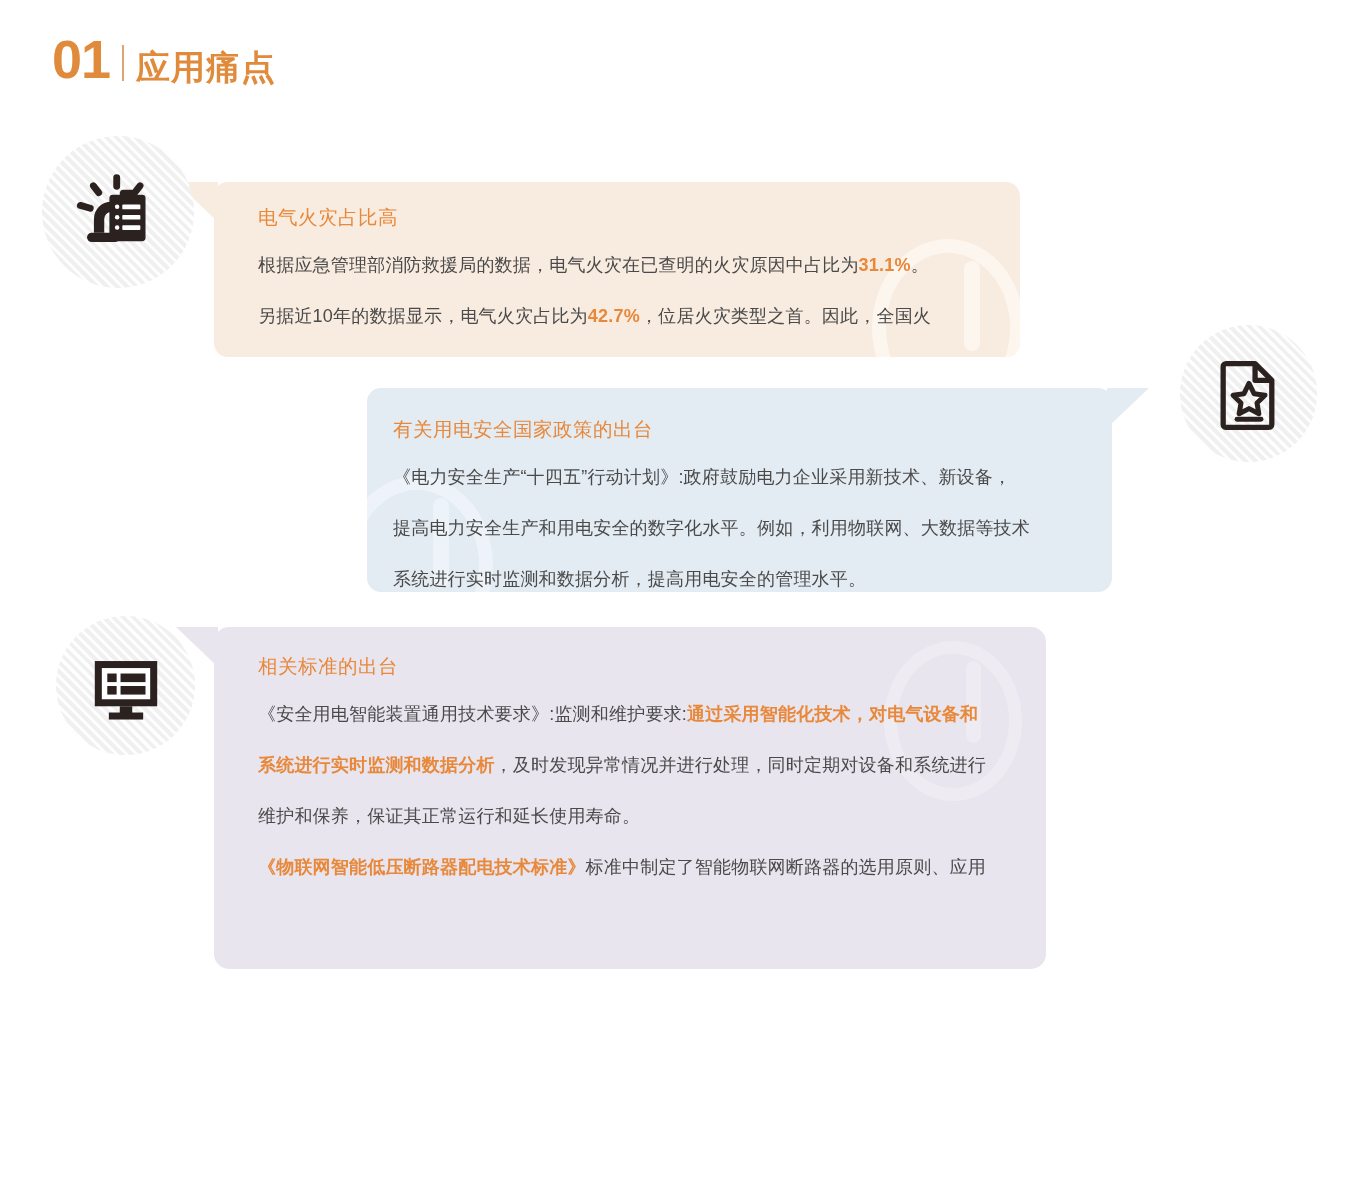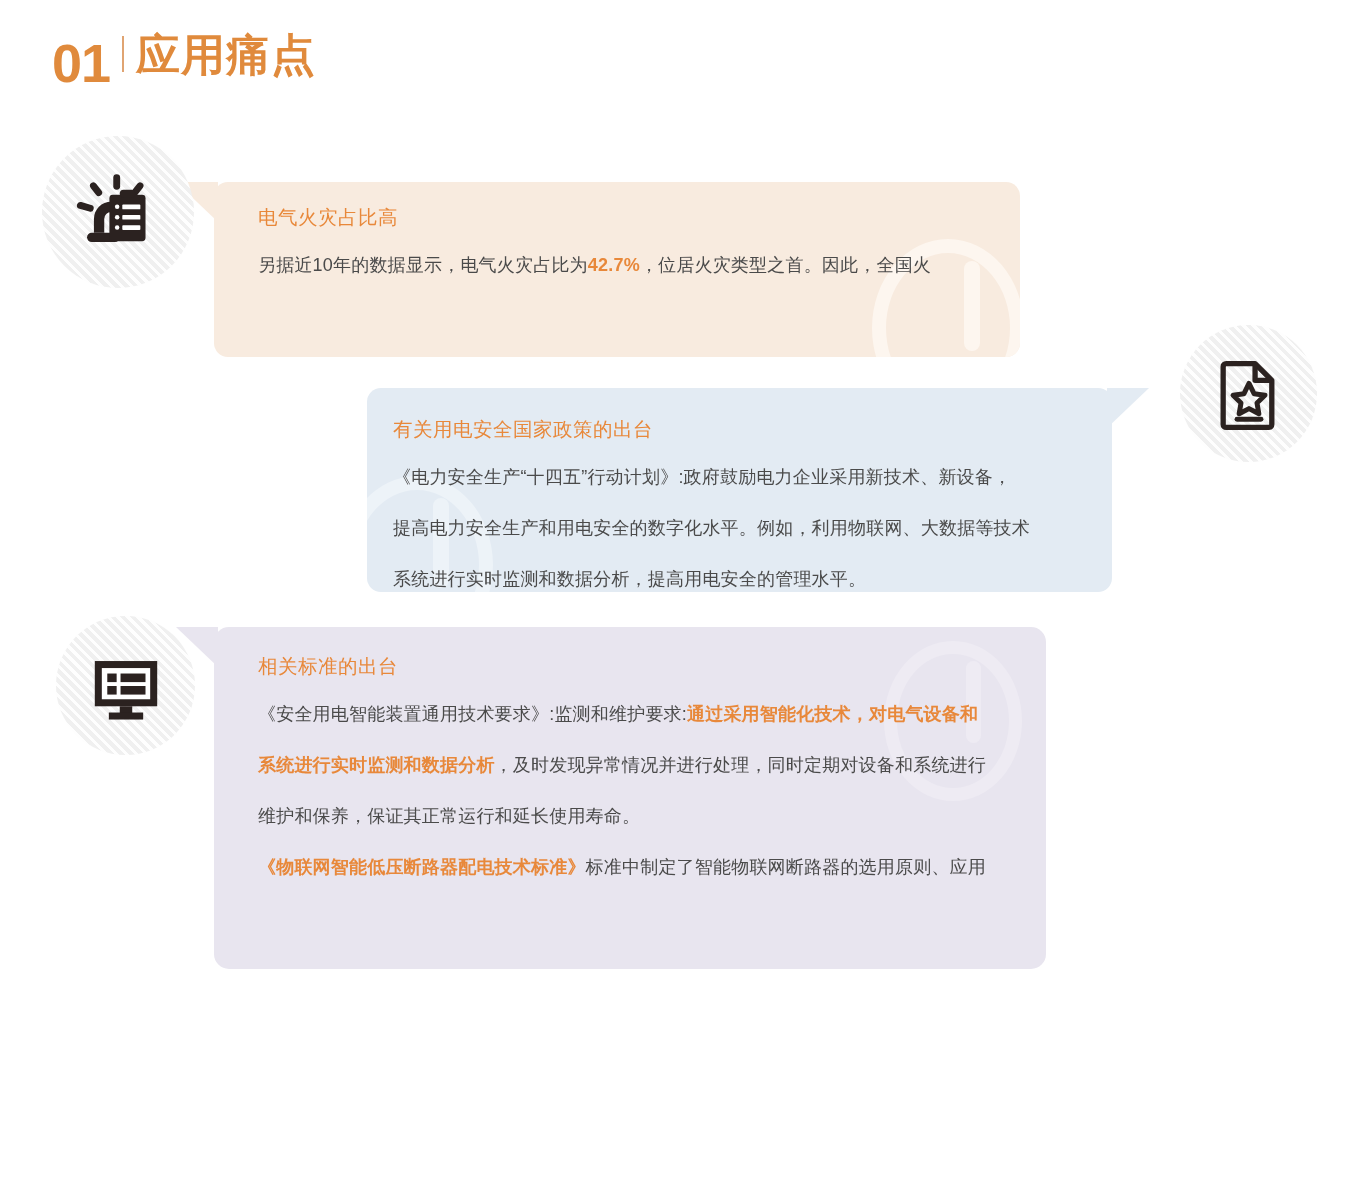--- a/index.html
+++ b/index.html
@@ -13,47 +13,46 @@
     position: relative;
     overflow: hidden;
     font-family: "Liberation Sans", "DejaVu Sans", sans-serif;
     color: #3a3a3a;
   }
 
   
   .header {
     position: absolute;
     left: 52px;
-    top: 36px;
+    top: 24px;
     display: flex;
-    align-items: flex-start;
+    align-items: flex-end;
     height: 62px;
   }
   .header-num {
     font-size: 54px;
     font-weight: 700;
     color: #e08a3c;
     letter-spacing: -1px;
     line-height: 1;
     font-family: "Liberation Sans", sans-serif;
   }
   .header-divider {
     width: 2px;
     height: 36px;
     background: #e0a472;
     margin: 0 12px 5px 12px;
   }
   .header-title {
-    font-size: 44px;
+    font-size: 34px;
     font-weight: 700;
     color: #e08a3c;
     line-height: 1;
     margin-bottom: 2px;
     letter-spacing: 1px;
-    font-family: Liberation Mono, monospace;
   }
 
   
   .circle-badge {
     position: absolute;
     border-radius: 50%;
     background-color: #f0f0f0;
     background-image: repeating-linear-gradient(
         45deg,
         rgba(255,255,255,0.95) 0px,
@@ -268,20 +267,21 @@
 
 <div class="tail" id="tail-1"></div>
 <div class="bubble" id="bubble-1">
   <div class="wm" style="right:-22px; bottom:-52px; width:170px; height:170px;">
     <div class="wm-ring" style="left:0; top:0; width:124px; height:150px; border-width:14px; border-color:#fdf6ef;"></div>
     <div class="wm-bar" style="left:92px; top:22px; width:16px; height:90px; background:#fdf6ef;"></div>
   </div>
   <div class="bubble-inner">
     <div class="bubble-title">电气火灾占比高</div>
     <div class="bubble-body">
+      <p><span>根据应急管理部消防救援局的数据，电气火灾在已查明的火灾原因中占比为</span><span class="hl">31.1%</span><span>。</span></p>
       <p><span>另据近10年的数据显示，电气火灾占比为</span><span class="hl">42.7%</span><span>，位居火灾类型之首。因此，全国火</span></p>
       <p></p>
     </div>
   </div>
 </div>
 
 <div class="tail" id="tail-2"></div>
 <div class="bubble" id="bubble-2">
   <div class="wm" style="left:-26px; bottom:-54px; width:170px; height:170px;">
     <div class="wm-ring" style="left:0; top:0; width:124px; height:150px; border-width:14px; border-color:#edf3f8;"></div>

